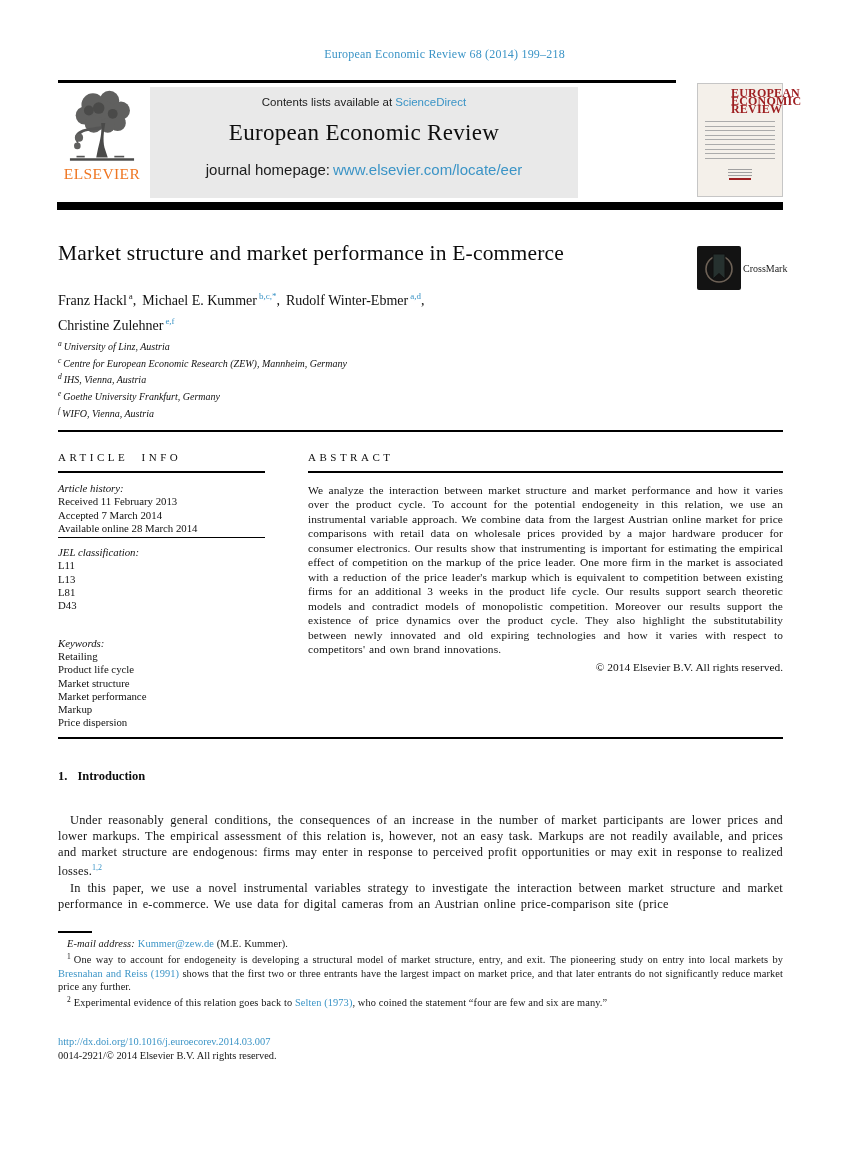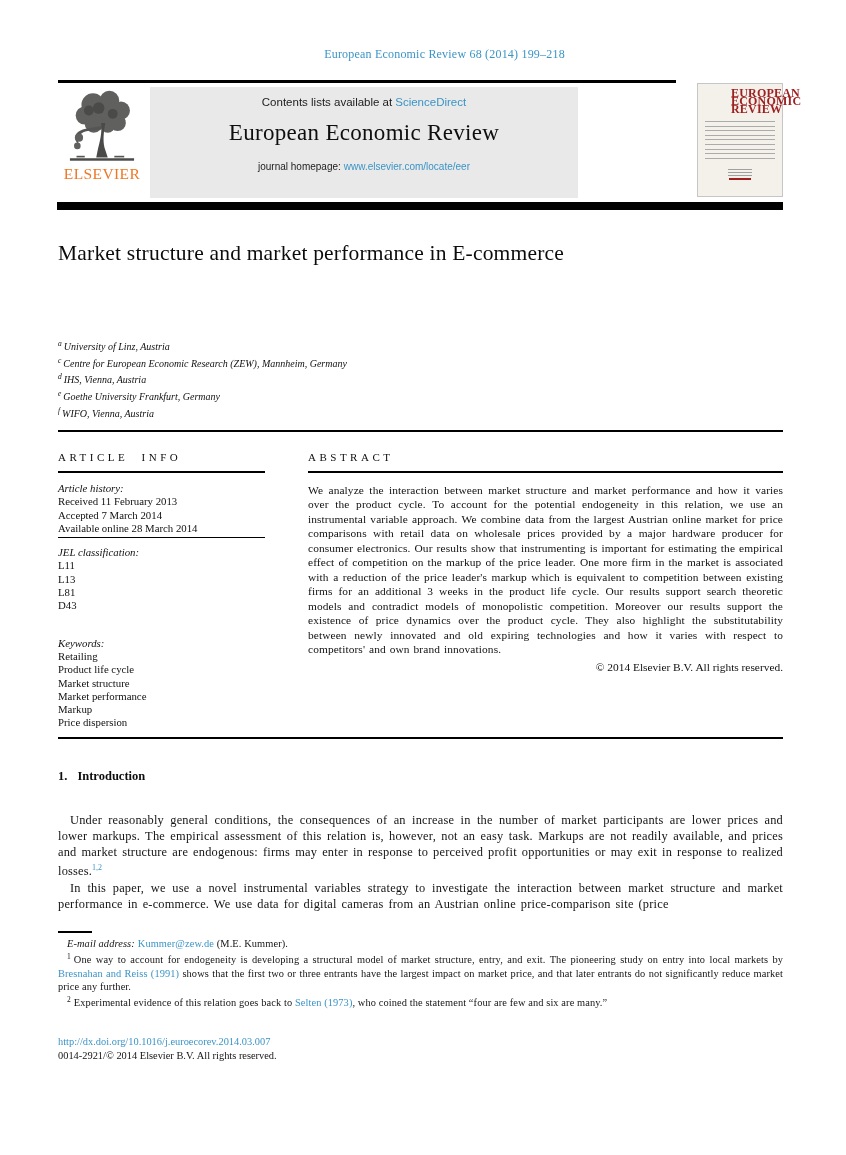--- a/index.html
+++ b/index.html
@@ -29,21 +29,21 @@
     position:absolute; left:150px; top:87px; width:428px; height:111px;
     background:#e9e9e9; text-align:center;
     font-family:"Liberation Sans", sans-serif;
   }
   .contents-line { margin-top:9px; font-size:11.5px; color:#1c1c1c; }
   .contents-line .link { margin-left:3px; }
   .journal-name {
     margin-top:12px; font-size:23px; color:#0e0e0e;
     font-family:"Liberation Serif", serif; letter-spacing:0.3px;
   }
-  .homepage-line { margin-top:15px; font-size:10px; color:#1c1c1c; }
+  .homepage-line { margin-top:15px; font-size:15px; color:#1c1c1c; }
   .homepage-line .link { margin-left:3px; }
 
   
   .cover-box {
     position:absolute; left:697px; top:83px; width:86px; height:114px;
     background:#f4f0ea; border:1px solid #c6c6c6; box-sizing:border-box; cursor:pointer;
   }
   .cover-top { display:flex; gap:4px; padding:5px 4px 0 5px; }
   .cover-top-lines { width:19px; height:23px; margin-top:1px;
     background:repeating-linear-gradient(to bottom,#9d9d9d 0 1px,transparent 1px 3px); }
@@ -182,21 +182,37 @@
     <div class="cover-list"></div>
     <div class="cover-bottom">
       <div class="cover-pub-lines"></div>
       <div class="cover-red-text"></div>
     </div>
   </div>
 
   <div class="thick-rule"></div>
 
   <h1 class="title">Market structure and market performance in E-commerce</h1>
-
+  <div class="crossmark">
+    <svg width="44" height="44" viewBox="0 0 44 44">
+      <rect width="44" height="44" rx="2" fill="#131313"></rect>
+      <circle cx="22" cy="23" r="13" fill="none" stroke="#6e6257" stroke-width="1.6"></circle>
+      <path d="M16 8 h12 v25 l-6 -5.5 -6 5.5 z" fill="#26312f" stroke="#101010" stroke-width="1"></path>
+    </svg>
+    <span class="crossmark-label">CrossMark</span>
+  </div>
+
+  <div class="authors">
+    <div>
+      <span>Franz Hackl</span><sup class="sup-dark">a</sup><span class="author-sep">,</span><span>Michael E. Kummer</span><sup class="sup-link">b,c,*</sup><span class="author-sep">,</span><span>Rudolf Winter-Ebmer</span><sup class="sup-link">a,d</sup><span>,</span>
+    </div>
+    <div>
+      <span>Christine Zulehner</span><sup class="sup-link">e,f</sup>
+    </div>
+  </div>
 
   <div class="affils">
 
       <div><sup>a</sup><span>University of Linz, Austria</span></div>
 
 
       <div><sup>c</sup><span>Centre for European Economic Research (ZEW), Mannheim, Germany</span></div>
 
       <div><sup>d</sup><span>IHS, Vienna, Austria</span></div>
 

